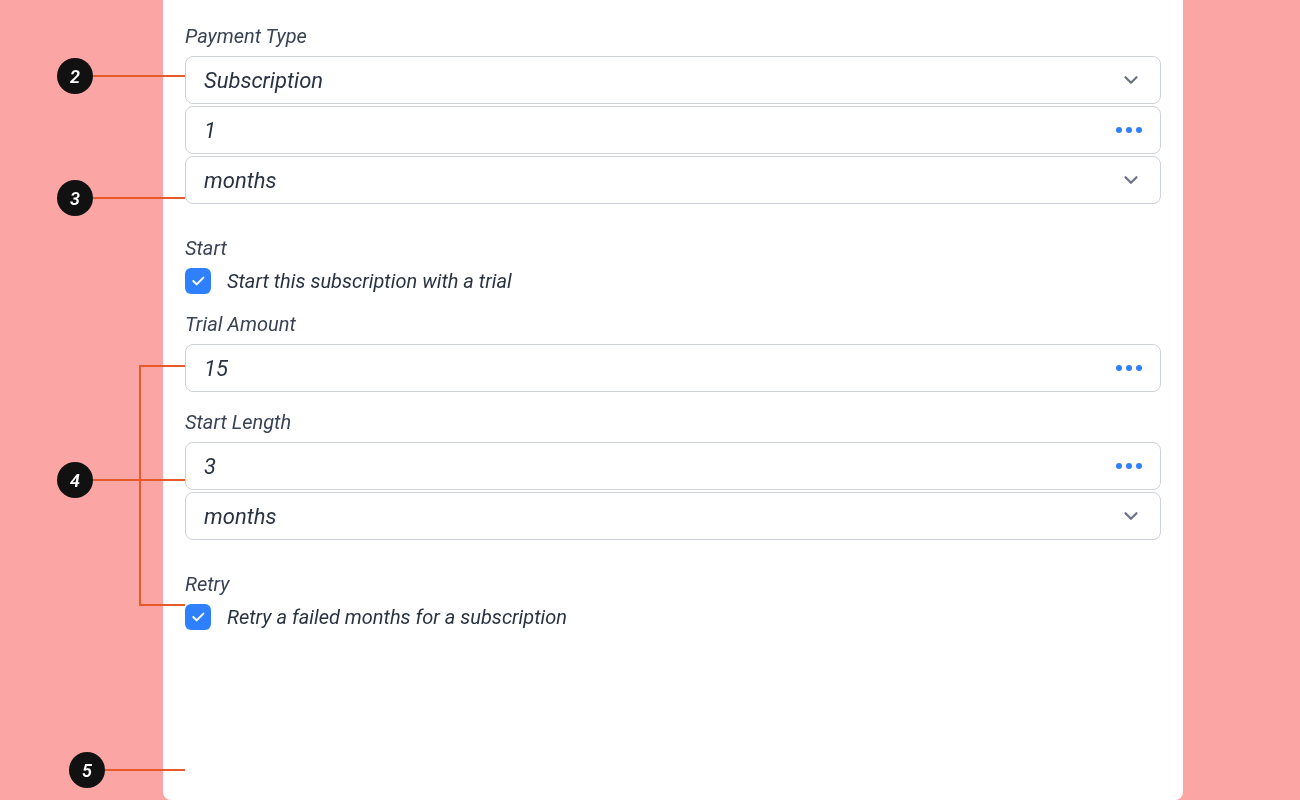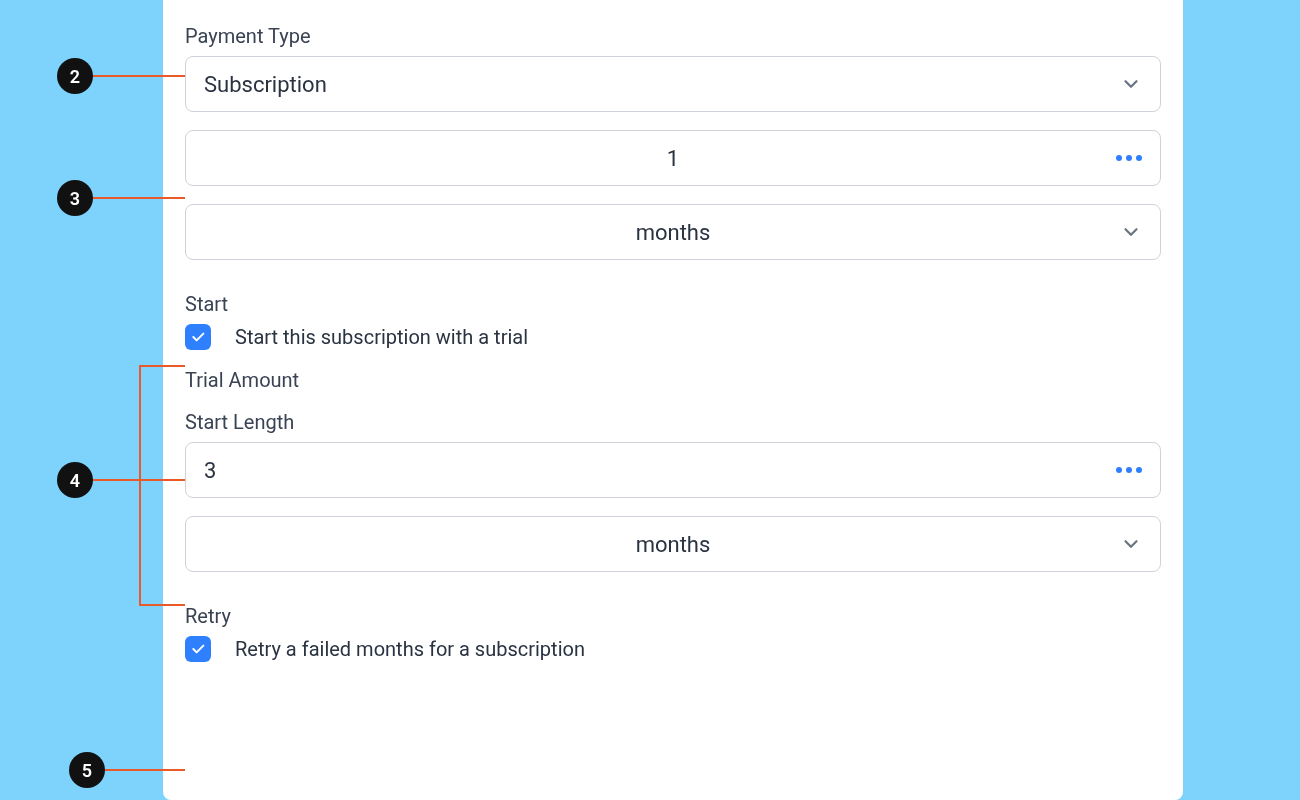--- a/index.html
+++ b/index.html
@@ -6,22 +6,23 @@
   html, body {
     margin: 0; padding: 0;
     font-family: -apple-system, BlinkMacSystemFont, "Segoe UI", Roboto, Helvetica, Arial, sans-serif;
     background: #edeef2;
     color: #2a3342;
   }
   .stage {
     width: 1300px;
     height: 800px;
     position: relative;
-    background: #7dd3fc;
+    background: #fca5a5;
     overflow: hidden;
+    font-style: italic;
   }
   .card {
     position: absolute;
     left: 163px;
     top: -20px;
     width: 1020px;
     height: 820px;
     background: #fff;
     border-radius: 8px;
     padding: 20px 22px 20px 22px;
@@ -29,46 +30,46 @@
   .field-label {
     font-size: 20px;
     color: #3a4354;
     margin: 18px 0 8px 0;
   }
   .field-label.first { margin-top: 24px; }
   .control {
     position: relative;
     border: 1px solid #ced2d9;
     border-radius: 8px;
-    height: 56px;
+    height: 48px;
     display: flex;
     align-items: center;
     padding: 7px 18px;
     font-size: 22px;
     color: #2a3342;
     background: #fff;
   }
-  .control + .control { margin-top: 18px; justify-content: center; }
+  .control + .control { margin-top: 2px; }
   .control .right-icon {
     position: absolute;
     right: 18px;
     top: 50%;
     transform: translateY(-50%);
     display: flex;
     align-items: center;
   }
   .chev svg { width: 22px; height: 22px; display:block; }
   .chev svg path { stroke:#6a7383; stroke-width:2.4; fill:none; stroke-linecap:round; stroke-linejoin:round; }
   .dots { display:flex; gap:4px; }
   .dots span {
     width:6px; height:6px; border-radius:50%;
     background:#2f80ff;
   }
   .check-row {
-    display:flex; align-items:center; gap:24px;
+    display:flex; align-items:center; gap:16px;
     margin-top: 4px;
   }
   .checkbox {
     width:26px; height:26px; border-radius:6px;
     background:#2f80ff; display:flex; align-items:center; justify-content:center;
     flex-shrink:0;
   }
   .checkbox svg { width:16px; height:16px; display:block; }
   .checkbox svg path { stroke:#fff; stroke-width:3; fill:none; stroke-linecap:round; stroke-linejoin:round; }
   .check-label { font-size:20px; color:#2a3342; }
@@ -123,20 +124,28 @@
     <div class="check-row">
       <div class="checkbox">
         <svg viewBox="0 0 24 24">
             <path d="M5 12l5 5L20 7"></path>
           </svg>
       </div>
       <div class="check-label">Start this subscription with a trial</div>
     </div>
 
     <div class="field-label">Trial Amount</div>
+    <div class="control">
+      <span>15</span>
+      <span class="right-icon dots">
+          <span></span>
+          <span></span>
+          <span></span>
+        </span>
+    </div>
 
     <div class="field-label">Start Length</div>
     <div class="control">
       <span>3</span>
       <span class="right-icon dots">
           <span></span>
           <span></span>
           <span></span>
         </span>
     </div>

